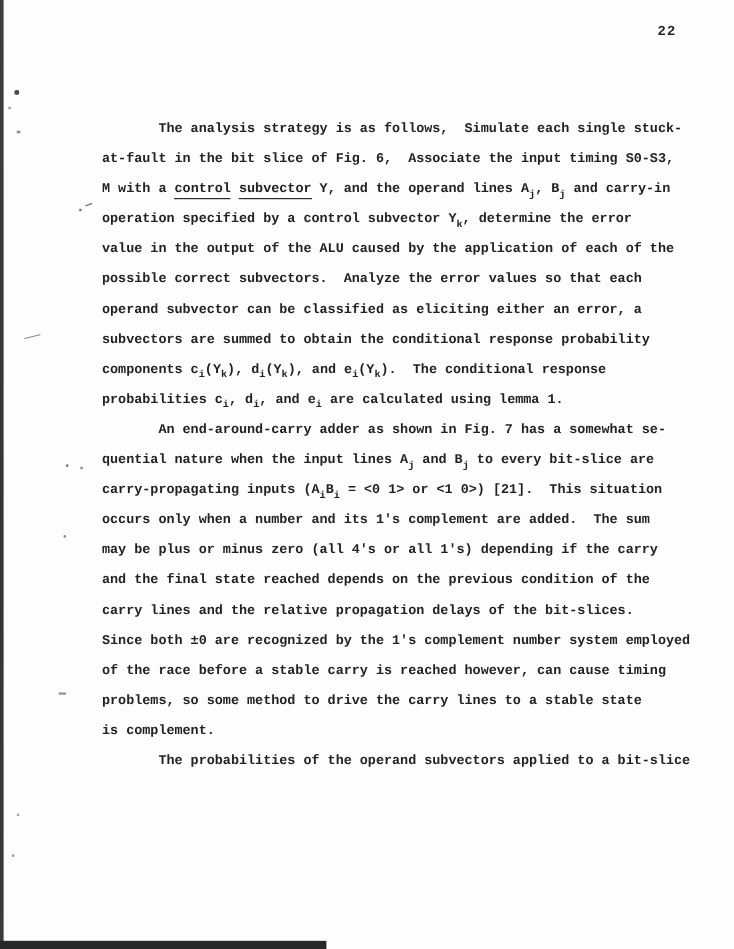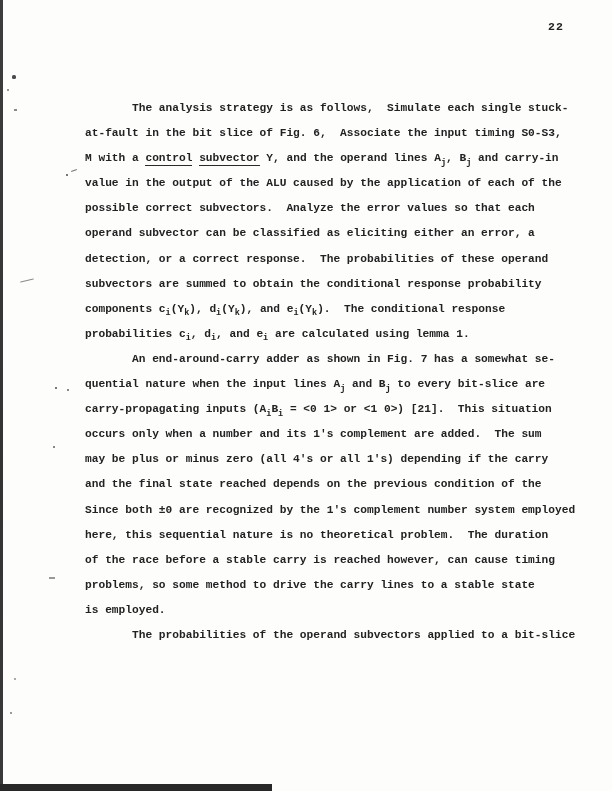--- a/index.html
+++ b/index.html
@@ -74,38 +74,38 @@
 <div class="page">
   <div class="edge-left"></div>
   <div class="edge-bottom"></div>
 
   <div class="page-number">22</div>
 
   <div class="page-body" style="color: rgb(34, 34, 34);">
       <div class="line">       The analysis strategy is as follows,  Simulate each single stuck-</div>
       <div class="line">at-fault in the bit slice of Fig. 6,  Associate the input timing S0-S3,</div>
       <div class="line">M with a <span class="ul">control</span> <span class="ul">subvector</span> Y, and the operand lines A<span class="sb">j</span>, B<span class="sb">j</span> and carry-in</div>
+      <div class="line">operation specified by a control subvector Y<span class="sb">k</span>, determine the error</div>
       <div class="line">value in the output of the ALU caused by the application of each of the</div>
       <div class="line">possible correct subvectors.  Analyze the error values so that each</div>
       <div class="line">operand subvector can be classified as eliciting either an error, a</div>
-      <div class="line">detection, or a correct response.  The probabilities of these operand</div>
       <div class="line">subvectors are summed to obtain the conditional response probability</div>
       <div class="line">components c<span class="sb">i</span>(Y<span class="sb">k</span>), d<span class="sb">i</span>(Y<span class="sb">k</span>), and e<span class="sb">i</span>(Y<span class="sb">k</span>).  The conditional response</div>
       <div class="line">probabilities c<span class="sb">i</span>, d<span class="sb">i</span>, and e<span class="sb">i</span> are calculated using lemma 1.</div>
       <div class="line">       An end-around-carry adder as shown in Fig. 7 has a somewhat se-</div>
       <div class="line">quential nature when the input lines A<span class="sb">j</span> and B<span class="sb">j</span> to every bit-slice are</div>
       <div class="line">carry-propagating inputs (A<span class="sb">i</span>B<span class="sb">i</span> = &lt;0 1&gt; or &lt;1 0&gt;) [21].  This situation</div>
       <div class="line">occurs only when a number and its 1's complement are added.  The sum</div>
       <div class="line">may be plus or minus zero (all 4's or all 1's) depending if the carry</div>
       <div class="line">and the final state reached depends on the previous condition of the</div>
+      <div class="line">carry lines and the relative propagation delays of the bit-slices.</div>
       <div class="line">Since both ±0 are recognized by the 1's complement number system employed</div>
-      <div class="line">here, this sequential nature is no theoretical problem.  The duration</div>
       <div class="line">of the race before a stable carry is reached however, can cause timing</div>
       <div class="line">problems, so some method to drive the carry lines to a stable state</div>
-      <div class="line">is employed.</div>
+      <div class="line">is complement.</div>
       <div class="line">       The probabilities of the operand subvectors applied to a bit-slice</div>
     </div>
 
   <div class="speck" id="sp1"></div>
   <div class="speck" id="sp2"></div>
   <div class="speck" id="sp3"></div>
   <div class="speck" id="sp4a"></div>
   <div class="speck" id="sp4b"></div>
   <div class="speck" id="sp5"></div>
   <div class="speck" id="sp6a"></div>

